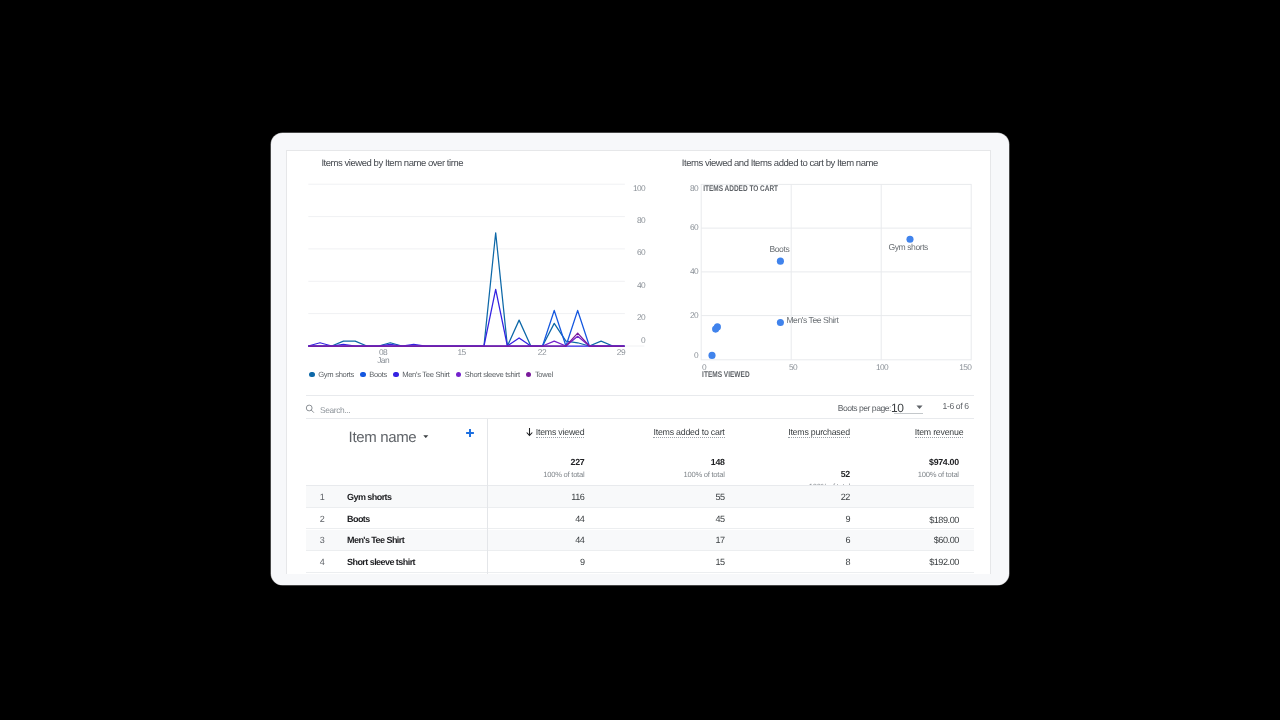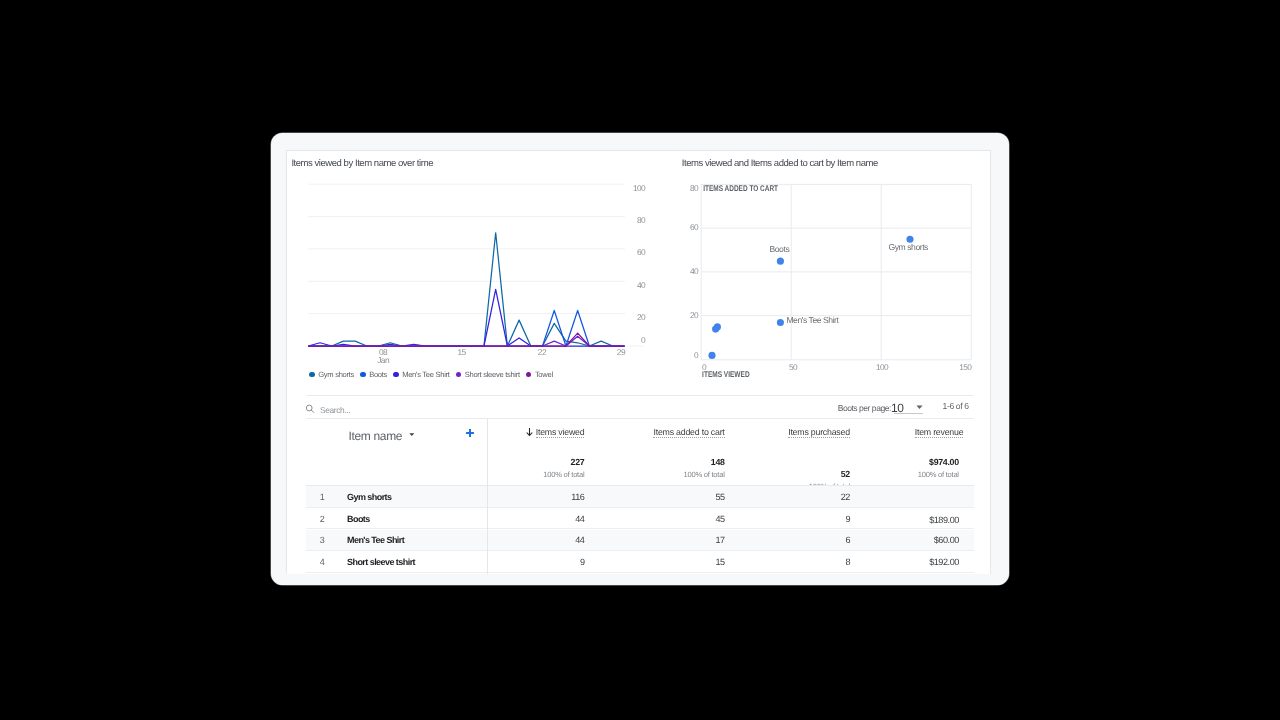--- a/index.html
+++ b/index.html
@@ -46,42 +46,42 @@
   .searchrow { position:absolute; left:18px; top:248.3px; height:16px; display:flex; align-items:flex-end; }
   .sicon { margin-right:3.6px; margin-left:0px; margin-top:2.6px; }
   .sph { font-size:8.4px; letter-spacing:-0.35px; color:#90969c; }
   .rpp { position:absolute; left:550.3px; top:250.4px; display:flex; align-items:center; }
   .rpplab { font-size:8.6px; letter-spacing:-0.5px; color:#5f6368; }
   .rppval { font-size:12px; letter-spacing:-0.4px; color:#3c4043; margin-left:0; }
   .caret { margin-left:12.5px; margin-bottom:1.6px; }
   .rppline { position:absolute; left:56.6px; top:11.9px; width:28.7px; height:1px; background:#c4c8cb; }
   .range { position:absolute; left:655.2px; top:250.4px; font-size:8.6px; letter-spacing:-0.4px; color:#5f6368; }
   .dimhead { position:absolute; left:61.2px; top:278.2px; display:flex; align-items:center; }
-  .dimname { font-size:12px; letter-spacing:-0.35px; color:#5f6368; }
+  .dimname { font-size:15px; letter-spacing:-0.35px; color:#5f6368; }
   .dimcaret { margin-left:6.8px; margin-top:-1.6px; }
   .plusicon { position:absolute; left:178.2px; top:278.9px; }
   .colhead { position:absolute; top:271.5px; text-align:right; }
   .colhead .ch { font-size:8.8px; letter-spacing:-0.22px; color:#3c4043; border-bottom:1px dotted #9aa0a6; padding-bottom:0.4px; }
   .sorticon { position:absolute; }
   .totcell { position:absolute; text-align:right; }
   .totcell .v { display:block; font-size:8.8px; letter-spacing:-0.3px; color:#202124; font-weight:bold; }
   .totcell .n { display:block; font-size:7.6px; letter-spacing:-0.25px; color:#80868b; margin-top:3.2px; }
   .trow { position:absolute; left:18.6px; width:668px; height:21.6px; }
   .trow .idx { position:absolute; width:20px; text-align:center; font-size:9px; letter-spacing:-0.35px; color:#5f6368; }
   .trow .nm { position:absolute; left:41px; font-size:9px; letter-spacing:-0.55px; color:#202124; font-weight:bold; }
   .trow .cell { position:absolute; text-align:right; font-size:9.1px; letter-spacing:-0.45px; color:#3c4043; }
   .trow .rdiv { position:absolute; left:0; bottom:0; width:100%; height:1px; background:#eceef0; }
 </style>
 </head>
 <body>
 
 <div id="device">
   <div id="card">
 
-    <div class="ctitle" style="left:4px;top:7.5px;">Items viewed by Item name over time</div>
+    <div class="ctitle" style="left:34px;top:7.5px;">Items viewed by Item name over time</div>
     <svg id="linechart" width="360" height="190" style="left:12px;top:32px;">
       <g>
         <line x1="9.3" y1="1.2" x2="325.9" y2="1.2" stroke="#f0f1f3" stroke-width="1"></line>
         <line x1="9.3" y1="33.6" x2="325.9" y2="33.6" stroke="#f0f1f3" stroke-width="1"></line>
         <line x1="9.3" y1="65.9" x2="325.9" y2="65.9" stroke="#f0f1f3" stroke-width="1"></line>
         <line x1="9.3" y1="98.3" x2="325.9" y2="98.3" stroke="#f0f1f3" stroke-width="1"></line>
         <line x1="9.3" y1="130.6" x2="325.9" y2="130.6" stroke="#f0f1f3" stroke-width="1"></line>
         <line x1="9.3" y1="163.0" x2="345.4" y2="163.0" stroke="#f0f1f3" stroke-width="1"></line>
       </g>
       <g>

